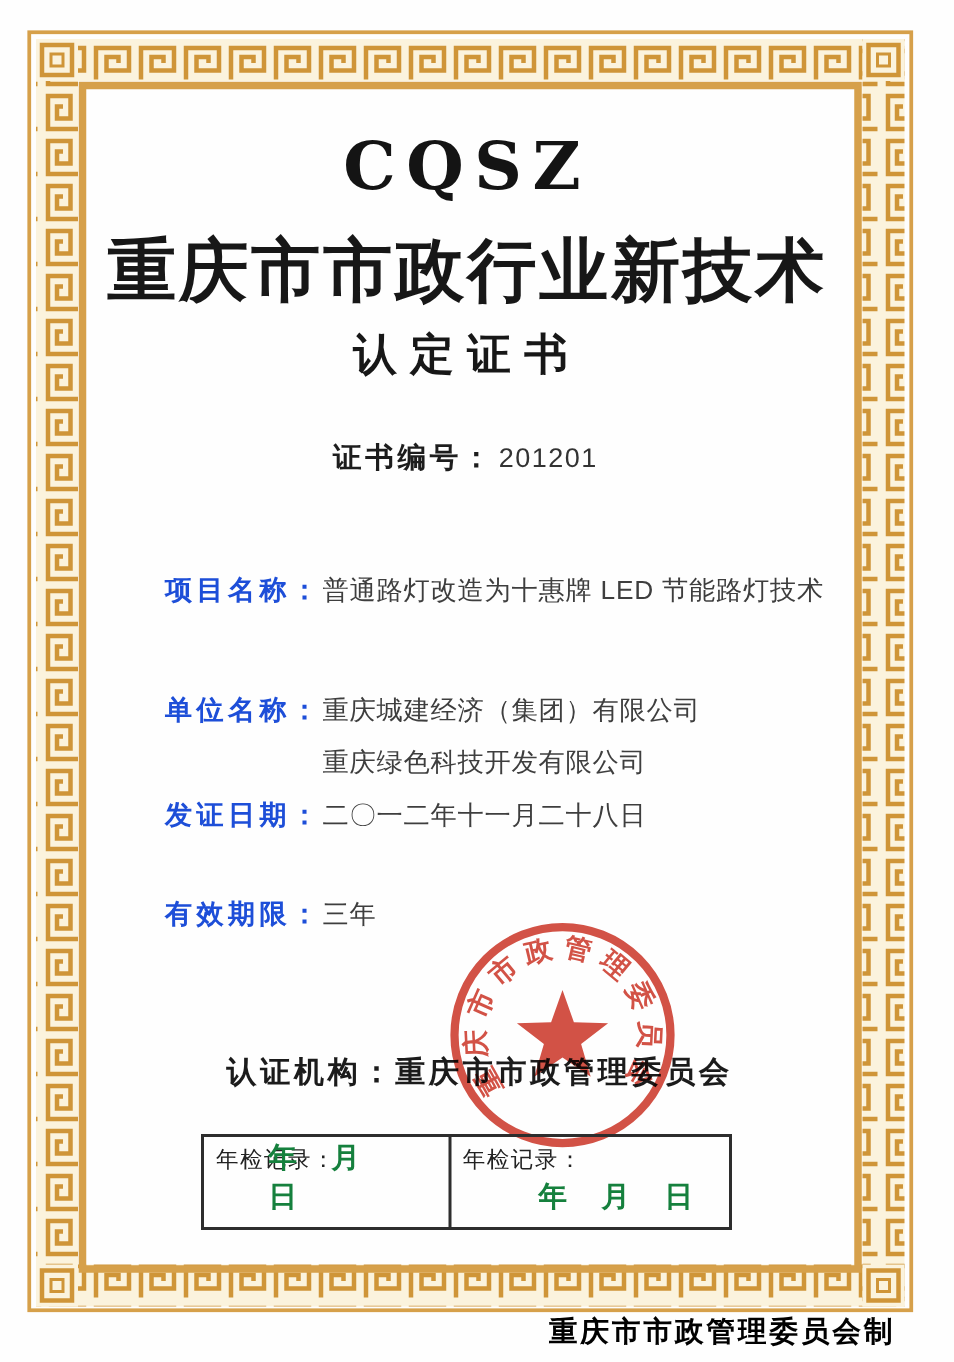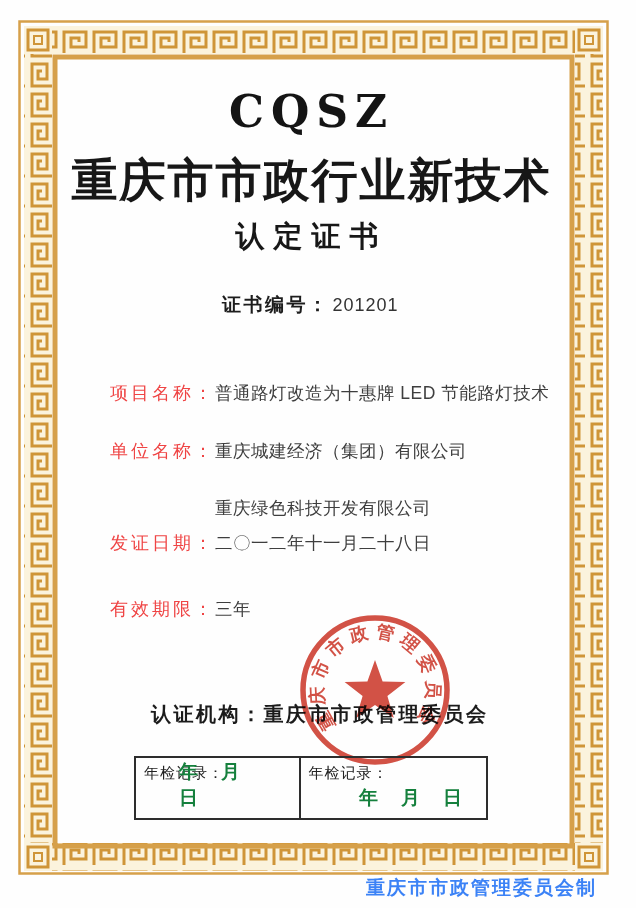--- a/index.html
+++ b/index.html
@@ -27,24 +27,24 @@
   }
   .subtitle {
     top:217px; font-weight:bold; font-size:29px; letter-spacing:9px; color:#171717;
   }
 
   .certno { position:absolute; left:207px; top:292px; font-size:19px;margin-left:15px; }
   .certno .lbl { font-weight:bold; letter-spacing:2.5px; color:#1d1d1d; }
   .certno .val { font-size:18px; color:#333; padding-left:3px; letter-spacing:1px; }
 
   .row { position:absolute; white-space:nowrap; }
-  .row .lbl { font-weight:normal; font-size:18px; letter-spacing:3px; color:#ef4444; }
+  .row .lbl { font-weight:bold; font-size:18px; letter-spacing:3px; color:#1d4ed8; }
   .row .val { font-size:17.5px; color:#3e3e3e; letter-spacing:0.5px; }
   .row-project  { left:110px; top:381px; }
-  .row-company  { left:110px; top:439px; }
+  .row-company  { left:110px; top:461px; }
   .row-company2 { left:215px; top:496px; }
   .row-issue    { left:110px; top:531px; }
   .row-valid    { left:110px; top:597px; }
 
   .authority { position:absolute; left:151px; top:701px; white-space:nowrap; }
   .authority .lbl, .authority .val {
     font-weight:bold; font-size:20px; letter-spacing:2.5px; color:#1b1b1b;
   }
 
   .stamp-svg { left:292px; top:606px; width:166px; height:166px; opacity:0.86; mix-blend-mode:multiply; }
@@ -62,21 +62,21 @@
   }
   .insp-date {
     position:absolute; bottom:7px; font-weight:bold; font-size:19px;
     letter-spacing:2px; color:#15803d;margin-left:43px;
   }
   .insp-cell.left  .insp-date { right:24px; }
   .insp-cell.right .insp-date { right:22px; }
 
   .footer-maker {
     position:absolute; left:0; top:875px; width:597px; text-align:right;
-    font-weight:bold; font-size:19px; letter-spacing:2px; color:#3b82f6;
+    font-weight:bold; font-size:19px; letter-spacing:2px; color:#000000;
   }
 </style>
 </head>
 <body>
 
 <div class="page">
 
   <svg class="frame-svg" viewBox="0 0 636 908" xmlns="http://www.w3.org/2000/svg">
     <defs>
       <pattern id="meanderH" width="30" height="28" patternUnits="userSpaceOnUse">

